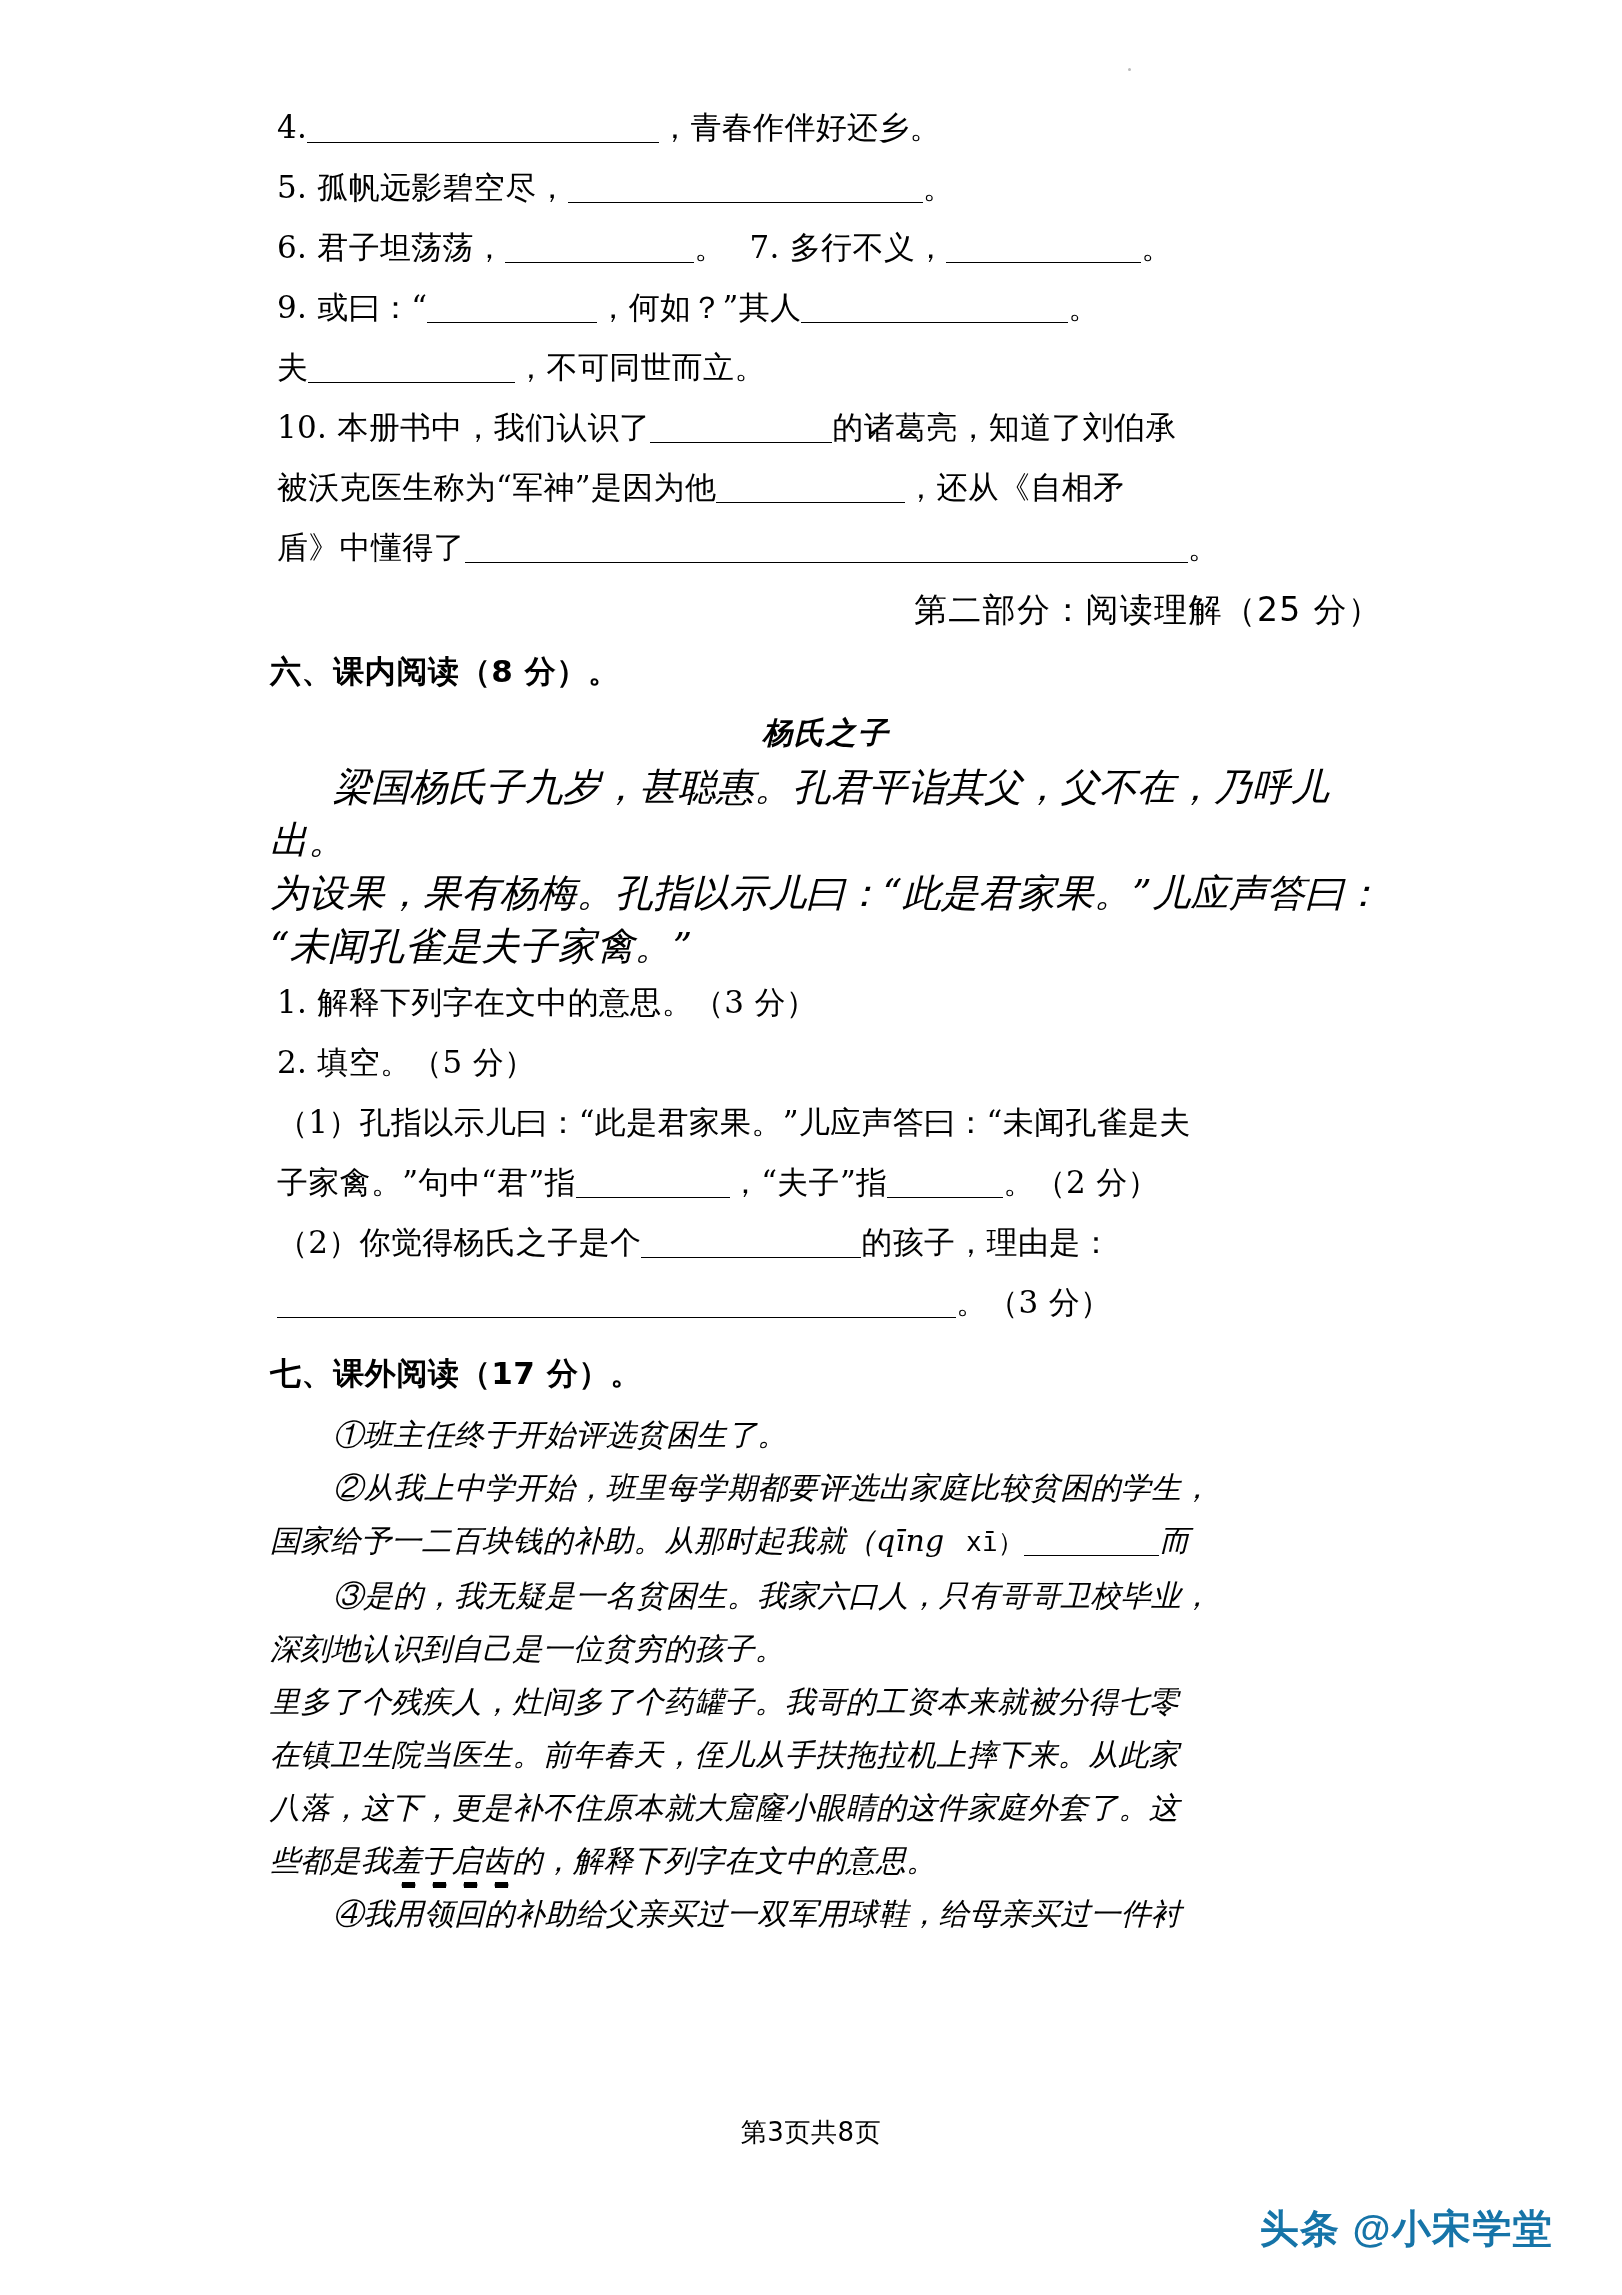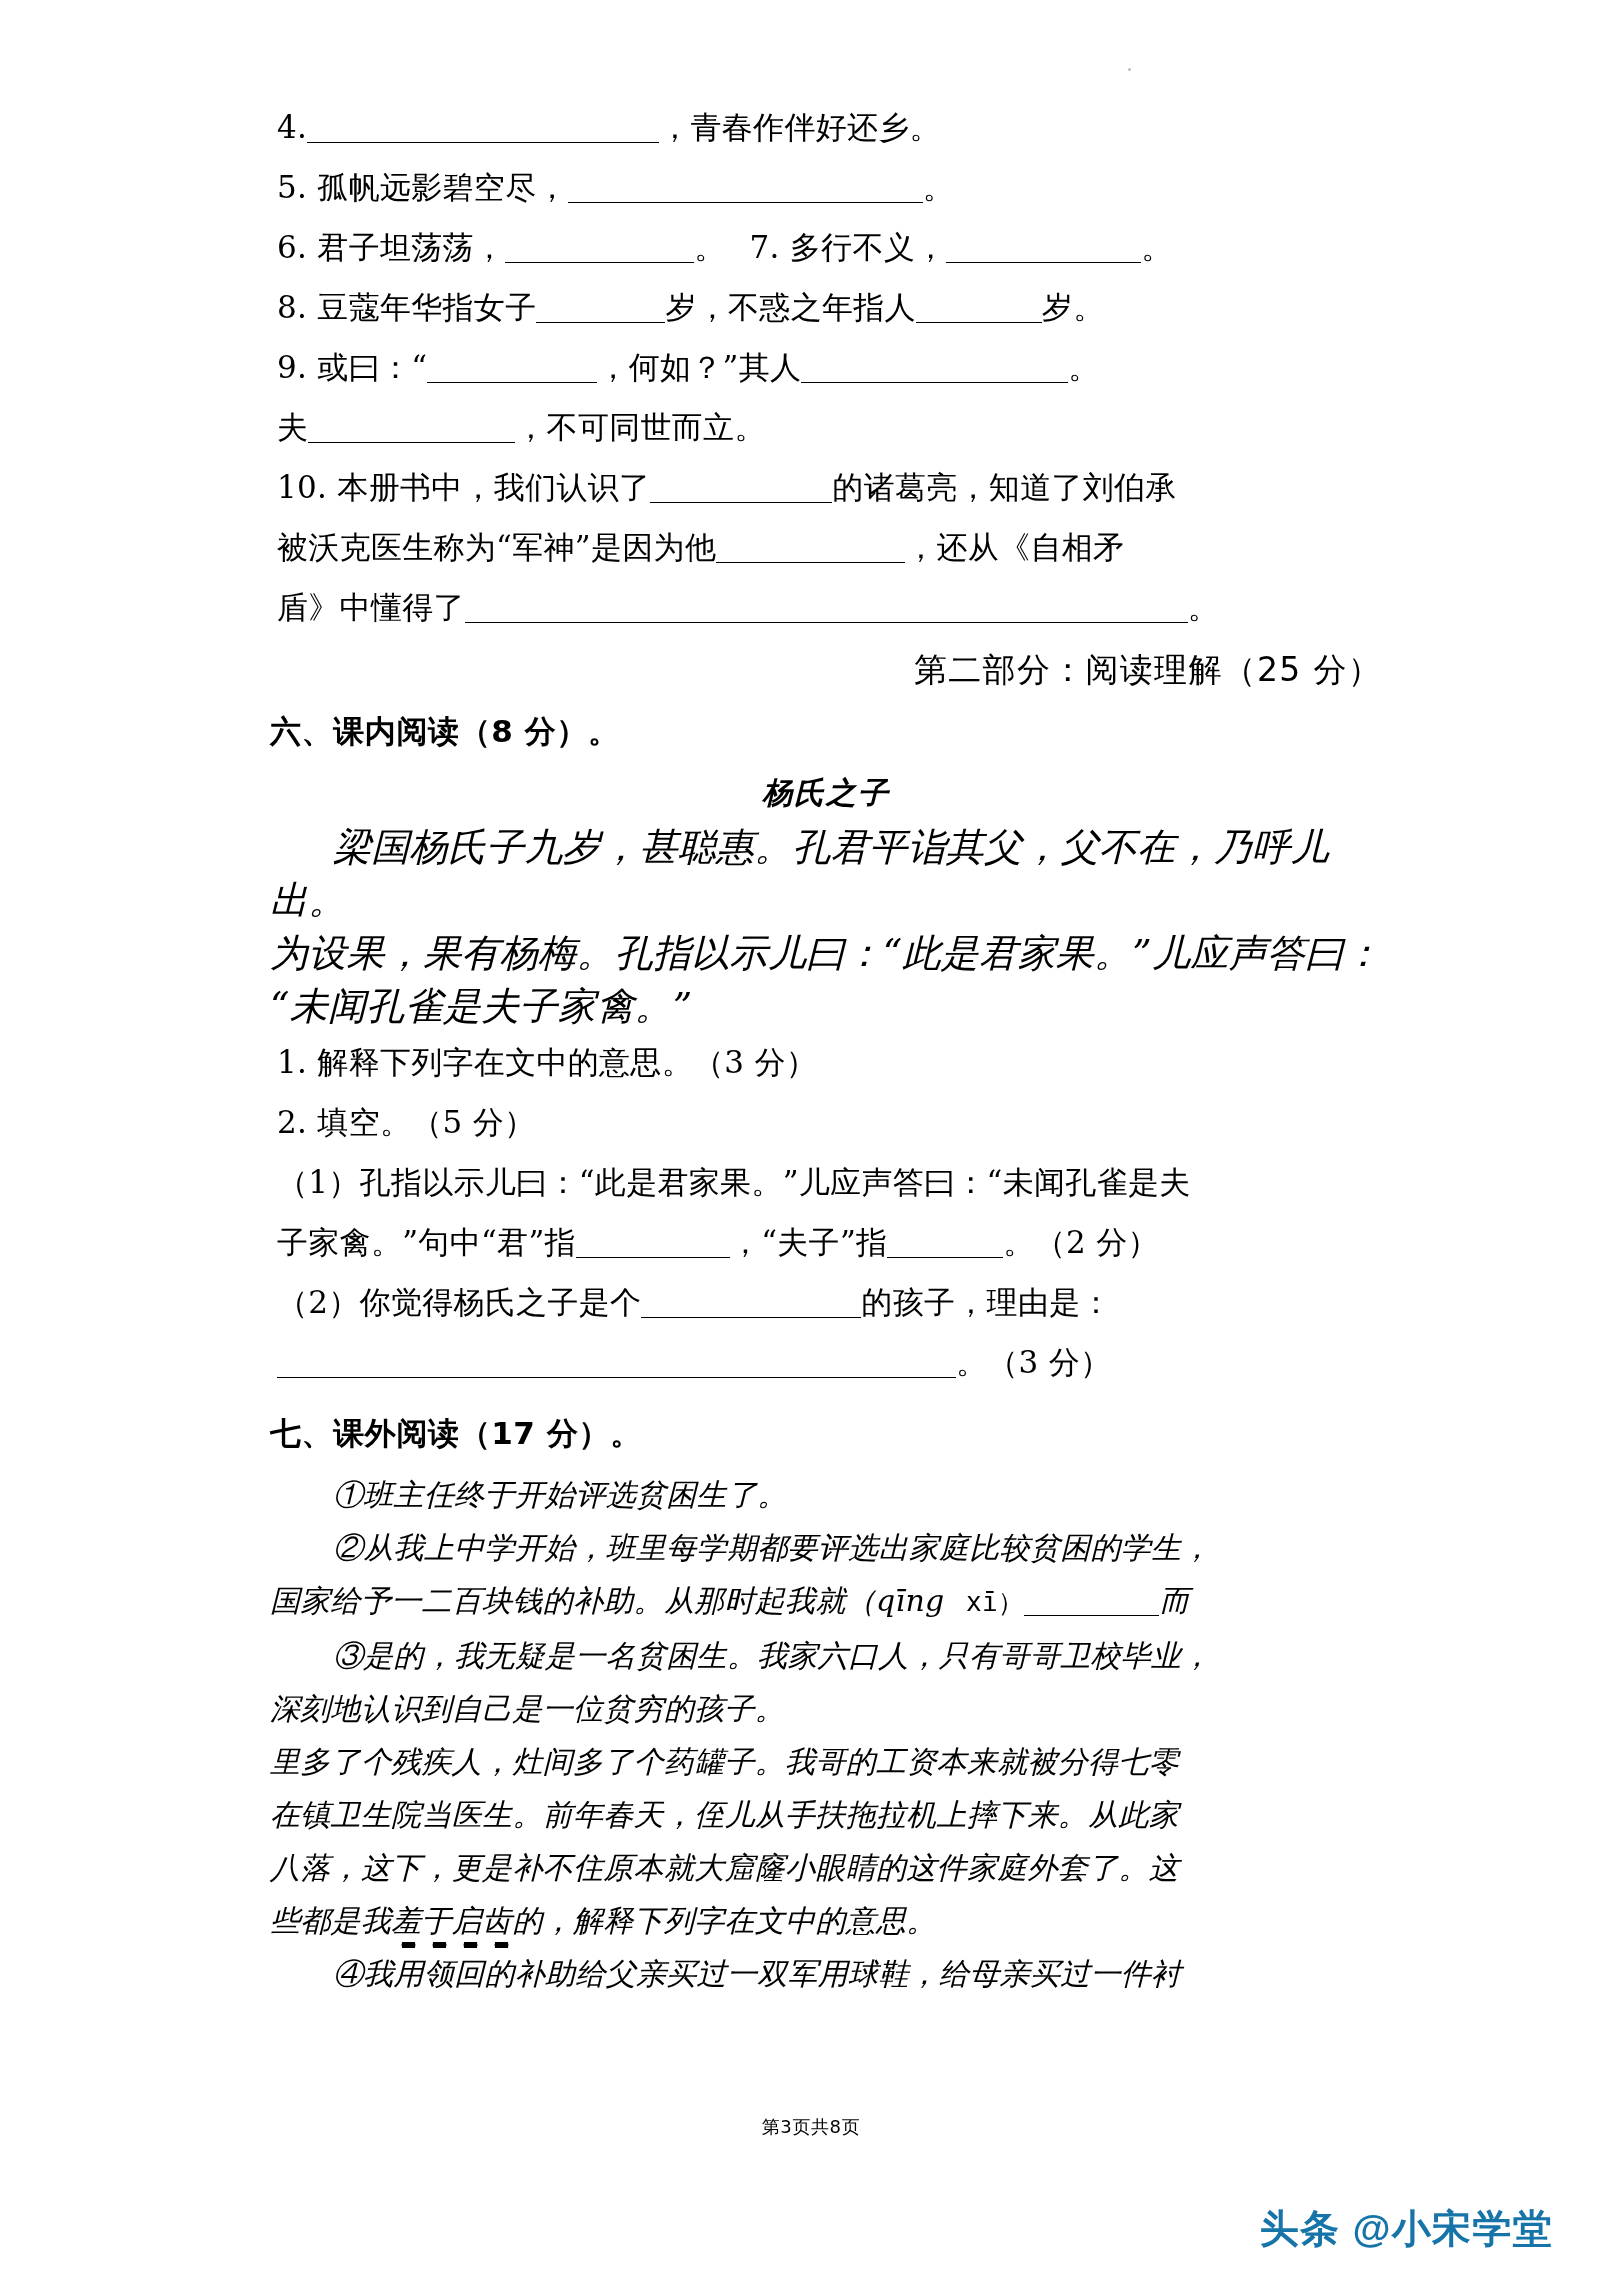--- a/index.html
+++ b/index.html
@@ -118,21 +118,21 @@
     font-size: 26px;
   }
 
   
   .footer {
     position: absolute;
     left: 0;
     top: 2115px;
     width: 1622px;
     text-align: center;
-    font-size: 18px;
+    font-size: 26px;
     font-family: "DejaVu Sans", "Liberation Sans", sans-serif;
     letter-spacing: 0.6px;
   }
 
   
   .watermark {
     position: absolute;
     right: 69px;
     top: 2202px;
     font-size: 39px;
@@ -166,23 +166,20 @@
     </div>
 
     <div class="ln">
       <span>5. 孤帆远影碧空尽，</span><span class="blank" style="width:355px"></span><span>。</span>
     </div>
 
     <div class="ln">
       <span>6. 君子坦荡荡，</span><span class="blank" style="width:189px"></span><span>。</span><span style="display:inline-block;width:24px"></span><span>7. 多行不义，</span><span class="blank" style="width:195px"></span><span>。</span>
     </div>
 
-    <div class="ln">
-      <span>8. 豆蔻年华指女子</span><span class="blank" style="width:129px"></span><span>岁，不惑之年指人</span><span class="blank" style="width:126px"></span><span>岁。</span>
-    </div>
 
     <div class="ln">
       <span>9. 或曰：“</span><span class="blank" style="width:170px"></span><span>，何如？”其人</span><span class="blank" style="width:267px"></span><span>。</span>
     </div>
     <div class="ln">
       <span>夫</span><span class="blank" style="width:207px"></span><span>，不可同世而立。</span>
     </div>
 
     <div class="ln">
       <span>10. 本册书中，我们认识了</span><span class="blank" style="width:182px"></span><span>的诸葛亮，知道了刘伯承</span>

